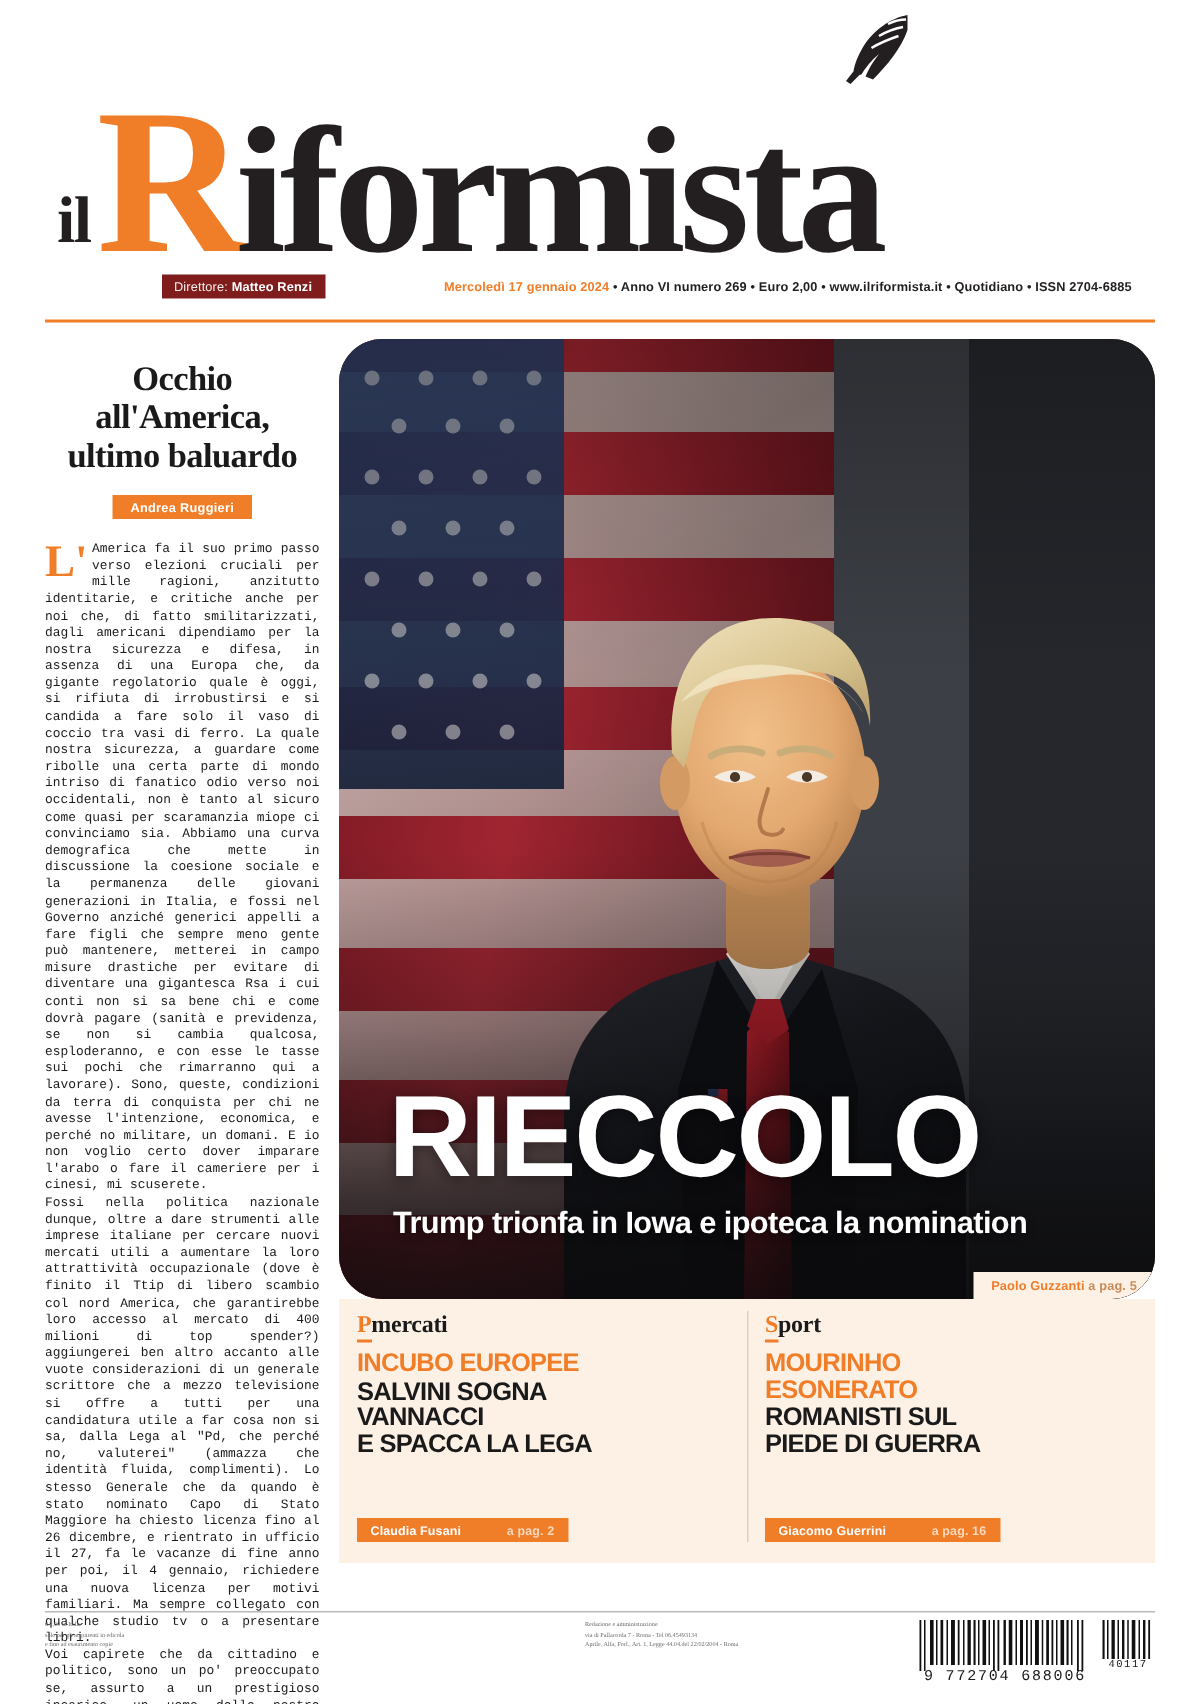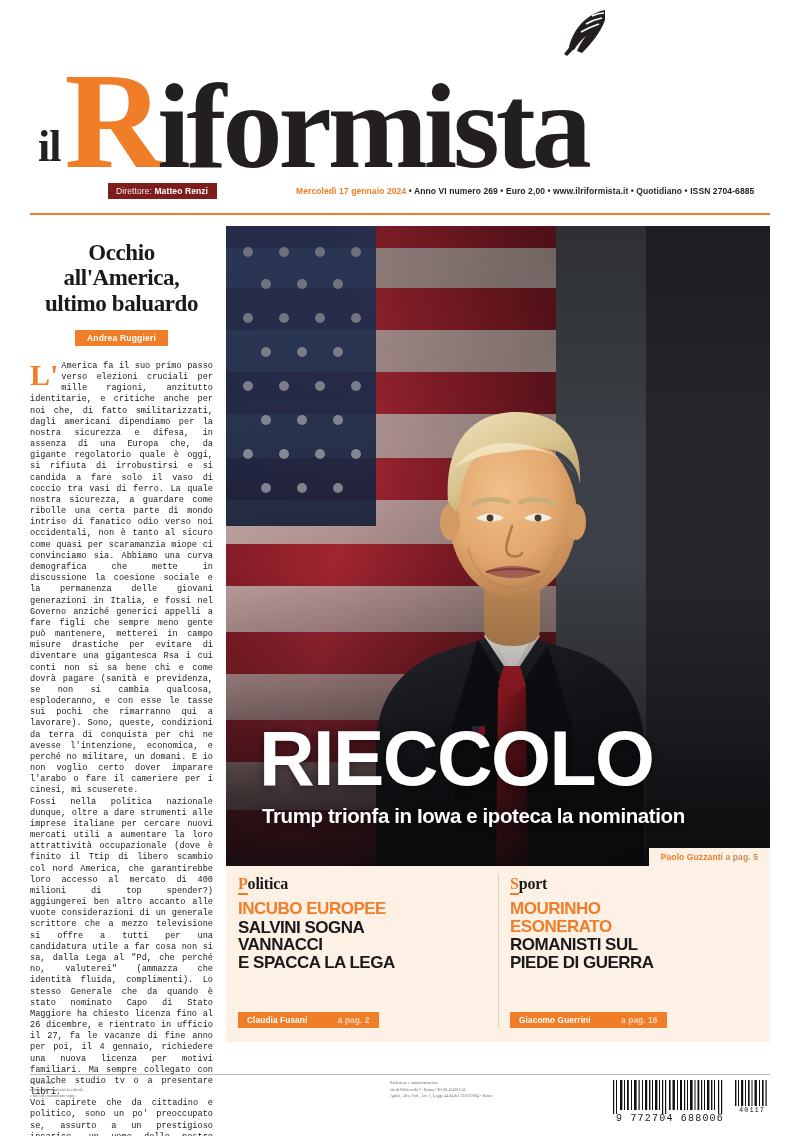--- a/index.html
+++ b/index.html
@@ -172,20 +172,21 @@
     position: absolute;
     left: 196px; top: 0;
     width: 544px;
   }
   .photo-block {
     position: relative;
     width: 544px;
     height: 640px;
     overflow: hidden;
     background: #c2410c;
+    border-radius: 29px;
   }
   .photo-canvas {
     position: absolute;
     inset: 0;
     display: block;
   }
   .photo-overlay {
     position: absolute;
     left: 0; right: 0; bottom: 0;
     height: 300px;
@@ -546,21 +547,21 @@
         <div class="main-subhead">Trump trionfa in Iowa e ipoteca la nomination</div>
         <div class="photo-credit">
           <span>Paolo Guzzanti</span><span class="dim"> a pag. 5</span>
         </div>
       </div>
 
       <div class="teasers">
 
         <div class="teaser">
           <div class="teaser-section">
-            <span class="cap">P</span><span>olitica</span>
+            <span class="cap">P</span><span>mercati</span>
           </div>
           <div class="teaser-kicker">
             <div>INCUBO EUROPEE</div>
           </div>
           <div class="teaser-title">
             <div>SALVINI SOGNA</div>
             <div>VANNACCI</div>
             <div>E SPACCA LA LEGA</div>
           </div>
           <div class="teaser-byline">

